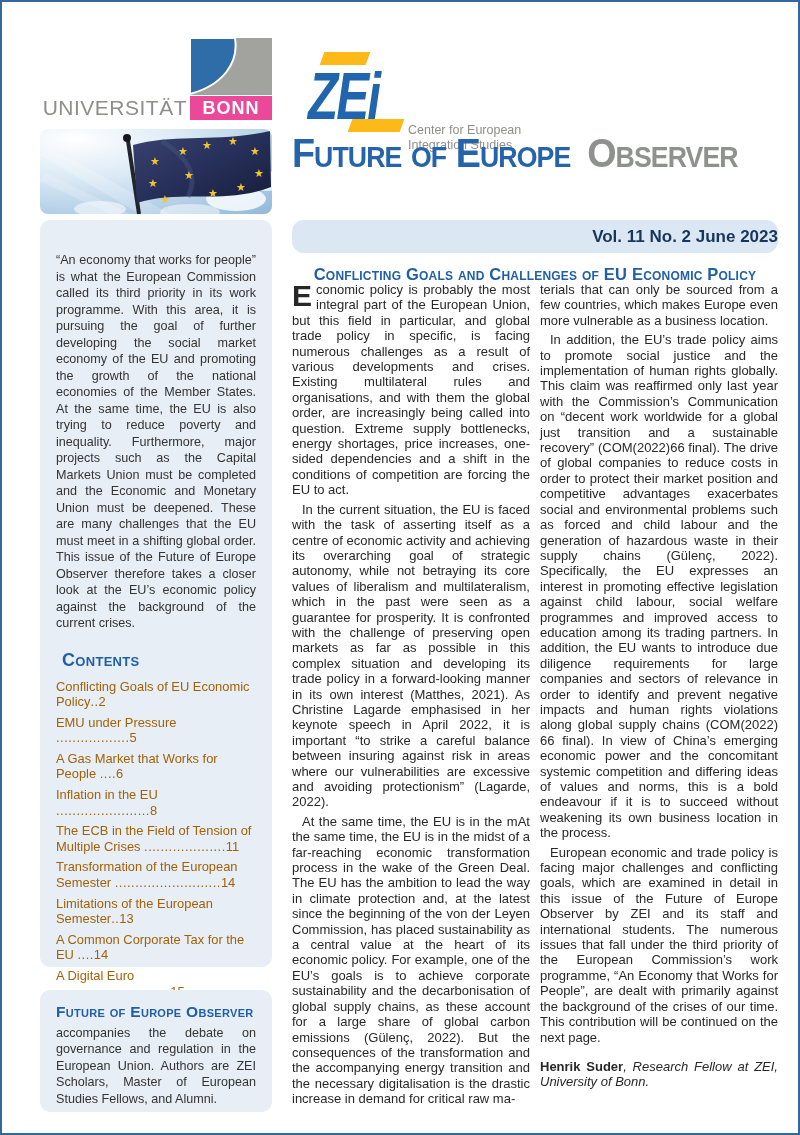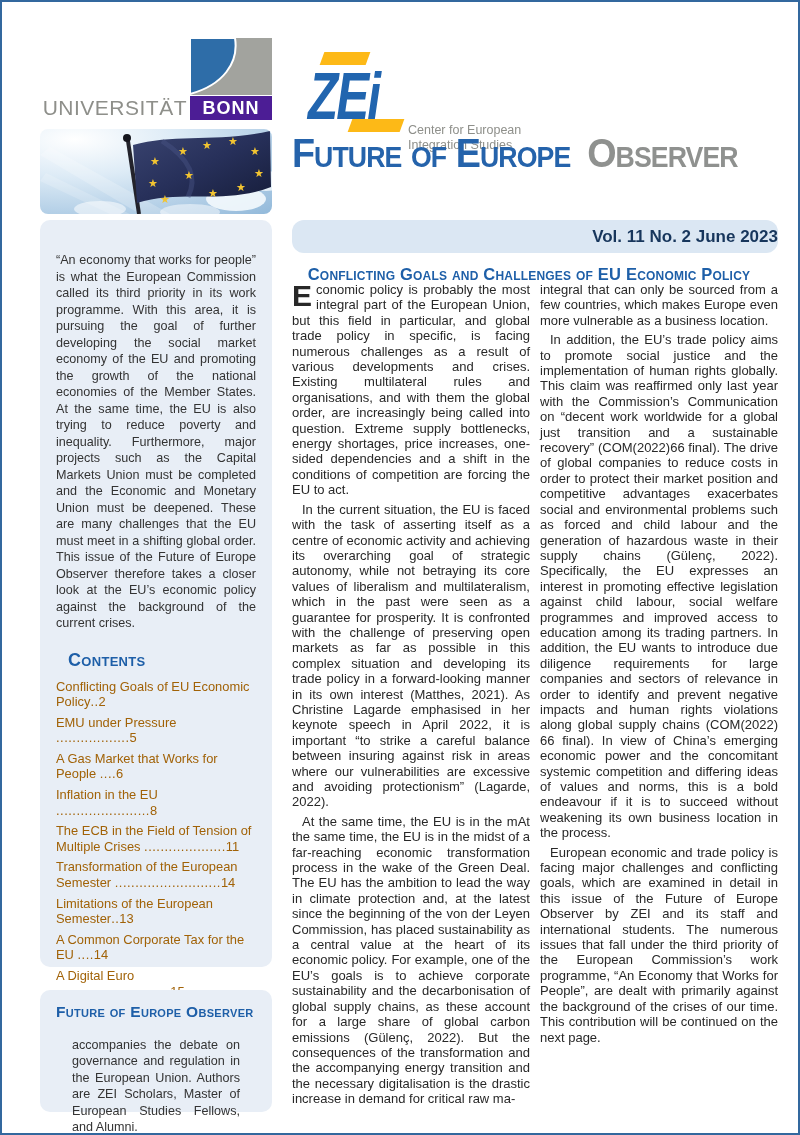--- a/index.html
+++ b/index.html
@@ -6,21 +6,21 @@
   .page {
     position:relative; width:796px; height:1131px;
     border:2px solid #33689e; background:#ffffff; overflow:hidden;
     font-family:"Liberation Sans", sans-serif; color:#282828;
   }
   
   .bonn-logo { position:absolute; left:68px; top:36px; width:202px; height:82px; }
   .bonn-logo svg { position:absolute; right:0; top:0; }
   .bonn-row { position:absolute; right:0; bottom:0; display:flex; align-items:flex-end; }
   .uni-word { font-size:21px; color:#8e8f8a; letter-spacing:0.5px; align-self:center; margin-right:3px; white-space:nowrap; }
-  .bonn-word { width:82px; height:24px; background:#4c1d95; color:#fff; font-weight:bold;
+  .bonn-word { width:82px; height:24px; background:#ec4899; color:#fff; font-weight:bold;
     font-size:18px; letter-spacing:1px; display:flex; align-items:center; justify-content:center; }
   .zei-logo { position:absolute; left:306px; top:50px; width:230px; height:82px; }
   .zei-bar { position:absolute; background:#fdb917; transform:skewX(-20deg); }
   .zei-bar.top { left:14px; top:0; width:46px; height:13px; }
   .zei-bar.bottom { left:42px; top:67px; width:52px; height:13px; }
   .zei-letters { position:absolute; left:0; top:6px; font-size:52px; font-weight:bold; font-style:italic;
     color:#2165af; transform:scale(0.95,1.28); transform-origin:left top; letter-spacing:-2px; }
   .zei-sub { position:absolute; left:100px; top:46px; font-size:12.5px; color:#8e8f8a; line-height:1.2;margin-top:25px; }
   .masthead { position:absolute; left:290px; top:128px; width:486px; height:50px; white-space:nowrap;
     font-variant:small-caps; font-weight:bold; font-size:41px; letter-spacing:-1px;
@@ -28,31 +28,31 @@
   .mast-blue { color:#2563ab; }
   .mast-gray { color:#8f918f; margin-left:8px; }
   .flag-wrap { position:absolute; left:38px; top:127px; width:232px; height:85px;
     border-radius:8px; overflow:hidden; }
   
   .side-box { position:absolute; left:38px; width:232px; background:#e8eef6; border-radius:10px; box-sizing:border-box; }
   .side-box.one { top:218px; height:747px; padding:32px 16px 4px 16px; }
   .side-box.two { top:988px; height:122px; padding:13px 16px; }
   .side-intro { font-size:12.6px; line-height:16.5px; text-align:justify; color:#333; margin:0; }
   .side-heading { font-variant:small-caps; font-weight:bold; color:#1e5fa8; letter-spacing:0.3px; }
-  .contents-heading { font-size:18px; margin:18px 0 8px 12px; }
+  .contents-heading { font-size:18px; margin:18px 0 8px 6px; }
   .toc { list-style:none; margin:0; padding:0; }
   .toc li { font-size:12.9px; line-height:15.6px; color:#a16207; margin:0 0 5px 0; }
   .toc-dots { overflow-wrap:anywhere; letter-spacing:0.5px; }
   .about-heading { font-size:15.5px; margin:0 0 4px 0; }
-  .about-text { font-size:12.6px; line-height:16.4px; text-align:justify; color:#333; margin:16px; }
+  .about-text { font-size:12.6px; line-height:16.4px; text-align:justify; color:#333; margin:0; }
   
   .vol-bar { position:absolute; left:290px; top:218px; width:486px; height:33px; background:#dbe7f3;
     border-radius:12px; box-sizing:border-box; text-align:right; 
     font-weight:bold; font-size:17px; line-height:33px; color:#17365c; }
-  .article-title { position:absolute; left:284px; top:252px; width:486px; text-align:center;
+  .article-title { position:absolute; left:290px; top:252px; width:486px; text-align:center;
     font-variant:small-caps; font-weight:bold; font-size:16.5px; color:#1e5fa8; letter-spacing:0.2px; }
   .columns { position:absolute; left:290px; top:280px; width:486px; display:flex; gap:10px; }
   .col { width:238px; }
   .col p { font-size:13px; line-height:15.4px; text-align:justify; margin:0 0 4px 0; color:#282828; }
   .col p.indent { text-indent:10px; }
   .dropcap { float:left; font-size:30px; line-height:25px; font-weight:bold; margin:1px 4px 0 0; }
   .byline { margin-top:14px !important; }
   .byline-name { font-weight:bold; }
   .byline-rest { font-style:italic; }
 </style>
@@ -159,19 +159,22 @@
 
   <h1 class="article-title">Conflicting Goals and Challenges of EU Economic Policy</h1>
 
   <div class="columns">
     <div class="col">
       <p><span class="dropcap">E</span><span>conomic policy is probably the most integral part of the European Union, but this field in particular, and global trade policy in specific, is facing numerous challenges as a result of various developments and crises. Existing multilateral rules and organisations, and with them the global order, are increasingly being called into question. Extreme supply bottlenecks, energy shortages, price increases, one-sided dependencies and a shift in the conditions of competition are forcing the EU to act.</span></p>
       <p class="indent">In the current situation, the EU is faced with the task of asserting itself as a centre of economic activity and achieving its overarching goal of strategic autonomy, while not betraying its core values of liberalism and multilateralism, which in the past were seen as a guarantee for prosperity. It is confronted with the challenge of preserving open markets as far as possible in this complex situation and developing its trade policy in a forward-looking manner in its own interest (Matthes, 2021). As Christine Lagarde emphasised in her keynote speech in April 2022, it is important “to strike a careful balance between insuring against risk in areas where our vulnerabilities are excessive and avoiding protectionism” (Lagarde, 2022).</p>
       <p class="indent">At the same time, the EU is in the mAt the same time, the EU is in the midst of a far-reaching economic transformation process in the wake of the Green Deal. The EU has the ambition to lead the way in climate protection and, at the latest since the beginning of the von der Leyen Commission, has placed sustainability as a central value at the heart of its economic policy. For example, one of the EU’s goals is to achieve corporate sustainability and the decarbonisation of global supply chains, as these account for a large share of global carbon emissions (Gülenç, 2022). But the consequences of the transformation and the accompanying energy transition and the necessary digitalisation is the drastic increase in demand for critical raw ma-</p>
     </div>
     <div class="col">
-      <p>integral that can only be sourced from a few countries, which makes Europe even more vulnerable as a business location.</p>
+      <p>terials that can only be sourced from a few countries, which makes Europe even more vulnerable as a business location.</p>
       <p class="indent">In addition, the EU’s trade policy aims to promote social justice and the implementation of human rights globally. This claim was reaffirmed only last year with the Commission’s Communication on “decent work worldwide for a global just transition and a sustainable recovery” (COM(2022)66 final). The drive of global companies to reduce costs in order to protect their market position and competitive advantages exacerbates social and environmental problems such as forced and child labour and the generation of hazardous waste in their supply chains (Gülenç, 2022). Specifically, the EU expresses an interest in promoting effective legislation against child labour, social welfare programmes and improved access to education among its trading partners. In addition, the EU wants to introduce due diligence requirements for large companies and sectors of relevance in order to identify and prevent negative impacts and human rights violations along global supply chains (COM(2022) 66 final). In view of China’s emerging economic power and the concomitant systemic competition and differing ideas of values and norms, this is a bold endeavour if it is to succeed without weakening its own business location in the process.</p>
       <p class="indent">European economic and trade policy is facing major challenges and conflicting goals, which are examined in detail in this issue of the Future of Europe Observer by ZEI and its staff and international students. The numerous issues that fall under the third priority of the European Commission’s work programme, “An Economy that Works for People”, are dealt with primarily against the background of the crises of our time. This contribution will be continued on the next page.</p>
+      <p class="byline">
+        <span class="byline-name">Henrik Suder</span><span class="byline-rest">, Research Fellow at ZEI, University of Bonn.</span>
+      </p>
     </div>
   </div>
 
 </div>
 
 </body></html>

